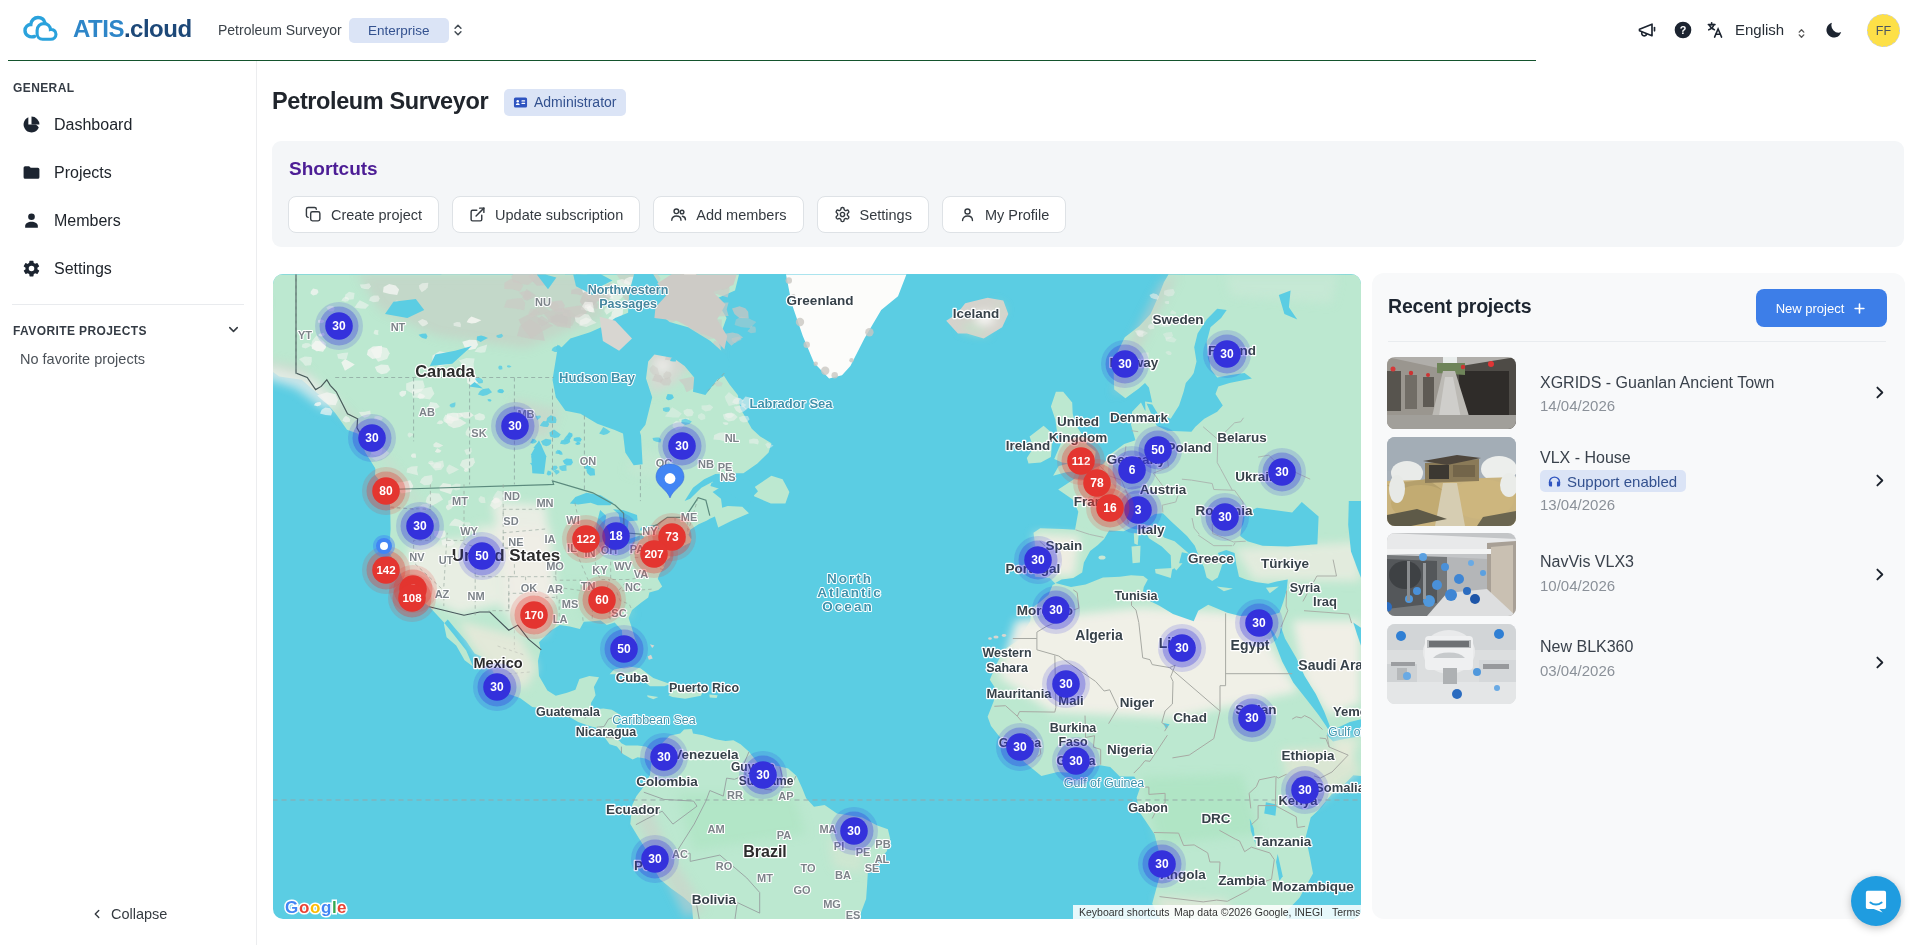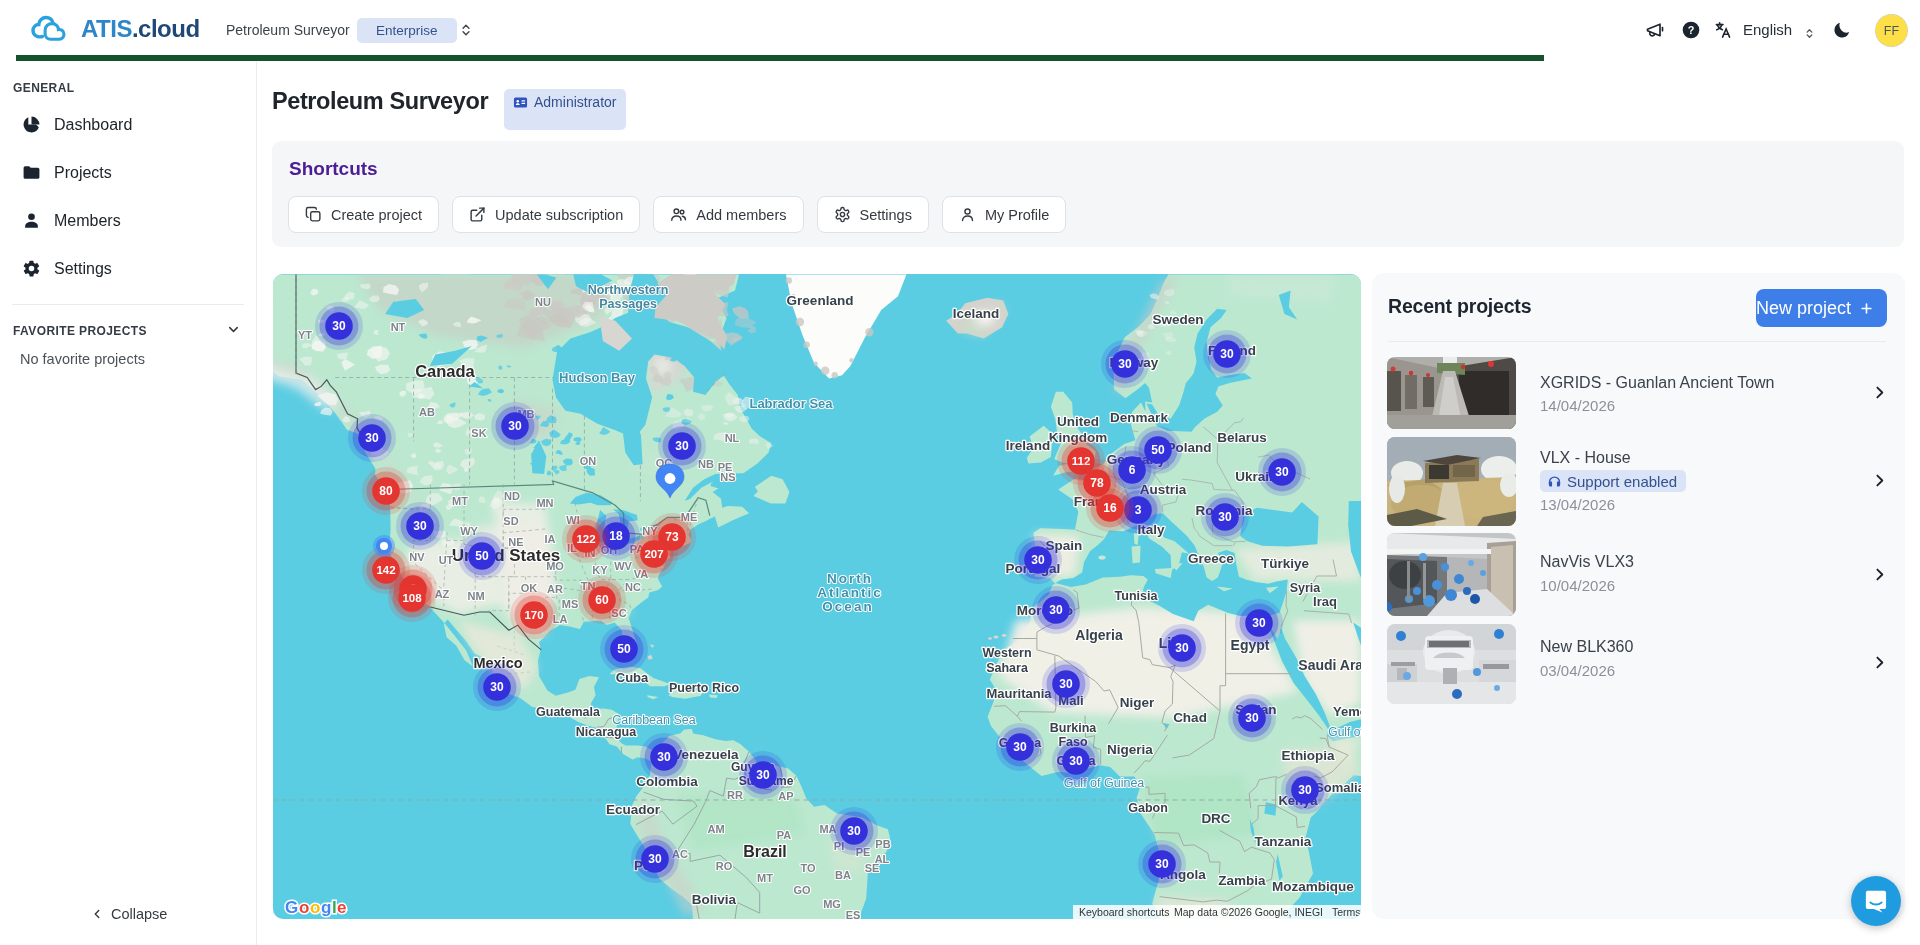--- a/index.html
+++ b/index.html
@@ -1,44 +1,44 @@
 <!DOCTYPE html>
 <html><head><meta charset="utf-8"><style>
 *{margin:0;padding:0;box-sizing:border-box}
 body{width:1920px;height:945px;font-family:'Liberation Sans',sans-serif;background:#fff;overflow:hidden;position:relative}
-.hdr{position:absolute;top:0;left:16px;width:1528px;height:61px;background:#fff;border-bottom:6px solid #14532d;z-index:5}
+.hdr{position:absolute;top:0;left:8px;width:1528px;height:61px;background:#fff;border-bottom:1px solid #14532d;z-index:5}
 .logo{position:absolute;left:13px;top:13px;display:flex;align-items:center}
 .logotxt{font-size:24px;font-weight:bold;letter-spacing:-0.5px;margin-left:8px}
 .lt1{color:#2e86c8}.lt2{color:#1d4878}
 .orgname{position:absolute;left:210px;top:22px;font-size:14px;color:#3c434a}
 .entbadge{position:absolute;left:341px;top:18px;background:#dbe4f6;color:#33518f;font-size:13.5px;padding:5px 19px;border-radius:5px}
 .udico{position:absolute;left:443px;top:23px}
 .hico{position:absolute;top:20px}
 .english{position:absolute;left:1727px;top:21px;font-size:15px;color:#272e36}
 .avatar{position:absolute;left:1859px;top:14px;width:33px;height:33px;border-radius:50%;background:#fde047;border:1px dashed #c7ccd2;color:#4b5560;font-size:12.5px;display:flex;align-items:center;justify-content:center}
 .sb{position:absolute;top:61px;left:0;width:257px;height:884px;background:#fff;border-right:1px solid #ecedef;z-index:4}
 .sbh{position:absolute;left:13px;font-size:12px;font-weight:bold;color:#343b44;letter-spacing:0.4px}
 .sbitem{position:absolute;left:22px;display:flex;align-items:center;font-size:16px;color:#20252c}
 .sbitem svg{margin-right:13px}
 .sbdiv{position:absolute;left:12px;width:232px;border-top:1px solid #e9ebee}
 .nofav{position:absolute;left:20px;font-size:14.5px;color:#4b5158}
 .collapse{position:absolute;left:90px;top:845px;display:flex;align-items:center;font-size:14.5px;color:#343a40}
 .main{position:absolute;left:258px;top:61px;width:1662px;height:884px;background:#fff}
 .title{position:absolute;left:272px;top:88px;font-size:23.5px;font-weight:bold;color:#20252c;letter-spacing:-0.4px}
-.adminbadge{position:absolute;left:504px;top:89px;background:#dbe4f6;color:#33518f;font-size:14px;padding:5px 10px 20px 9px;border-radius:5px;display:flex;align-items:center}
+.adminbadge{position:absolute;left:504px;top:89px;background:#dbe4f6;color:#33518f;font-size:14px;padding:5px 10px 6px 9px;border-radius:5px;display:flex;align-items:center}
 .adminbadge svg{margin-right:6px}
 .shortcuts{position:absolute;left:272px;top:141px;width:1632px;height:106px;background:#f4f6f8;border-radius:9px}
 .shtitle{position:absolute;left:17px;top:17px;font-size:19px;font-weight:bold;color:#4c1d95}
 .shbtns{position:absolute;left:16px;top:55px;display:flex;gap:13px}
 .btn{height:37px;background:#fff;border:1px solid #dee2e6;border-radius:8px;display:flex;align-items:center;padding:0 16px;font-size:14.5px;color:#343a40}
 .btn svg{margin-right:9px}
 .mapwrap{position:absolute;left:273px;top:274px;width:1088px;height:645px;border-radius:10px;overflow:hidden}
 .card{position:absolute;left:1372px;top:273px;width:533px;height:646px;background:#f8f9fa;border-radius:12px}
 .cardtitle{position:absolute;left:16px;top:22px;font-size:19.5px;font-weight:bold;color:#1d2530;letter-spacing:-0.2px}
-.newproj{position:absolute;left:384px;top:16px;width:131px;height:38px;background:#3d7ee8;border-radius:8px;color:#fff;font-size:18px;display:flex;align-items:center;}
+.newproj{position:absolute;left:384px;top:16px;width:131px;height:38px;background:#3d7ee8;border-radius:8px;color:#fff;font-size:13px;display:flex;align-items:center;justify-content:center}
 .newproj svg{margin-left:8px}
 .carddiv{position:absolute;left:16px;top:68px;width:498px;border-top:1px solid #e9ecef}
 .prow{position:absolute;left:15px}
 .thumb{position:absolute;left:0;top:0;width:129px;border-radius:8px;overflow:hidden}
 .ptitle{position:absolute;left:153px;font-size:16px;color:#3a424c}
 .pdate{position:absolute;left:153px;font-size:15px;color:#8b9199}
 .pchev{position:absolute;left:484px}
 .supbadge{position:absolute;left:153px;background:#dbe4f6;color:#33518f;font-size:15px;height:22px;padding:0 9px 0 7px;border-radius:5px;display:flex;align-items:center}
 .supbadge svg{margin-right:5px}
 .chatbtn{position:absolute;left:1851px;top:876px;width:50px;height:50px;border-radius:50%;background:#1f9ce0;display:flex;align-items:center;justify-content:center;box-shadow:0 2px 8px rgba(0,0,0,0.25)}

